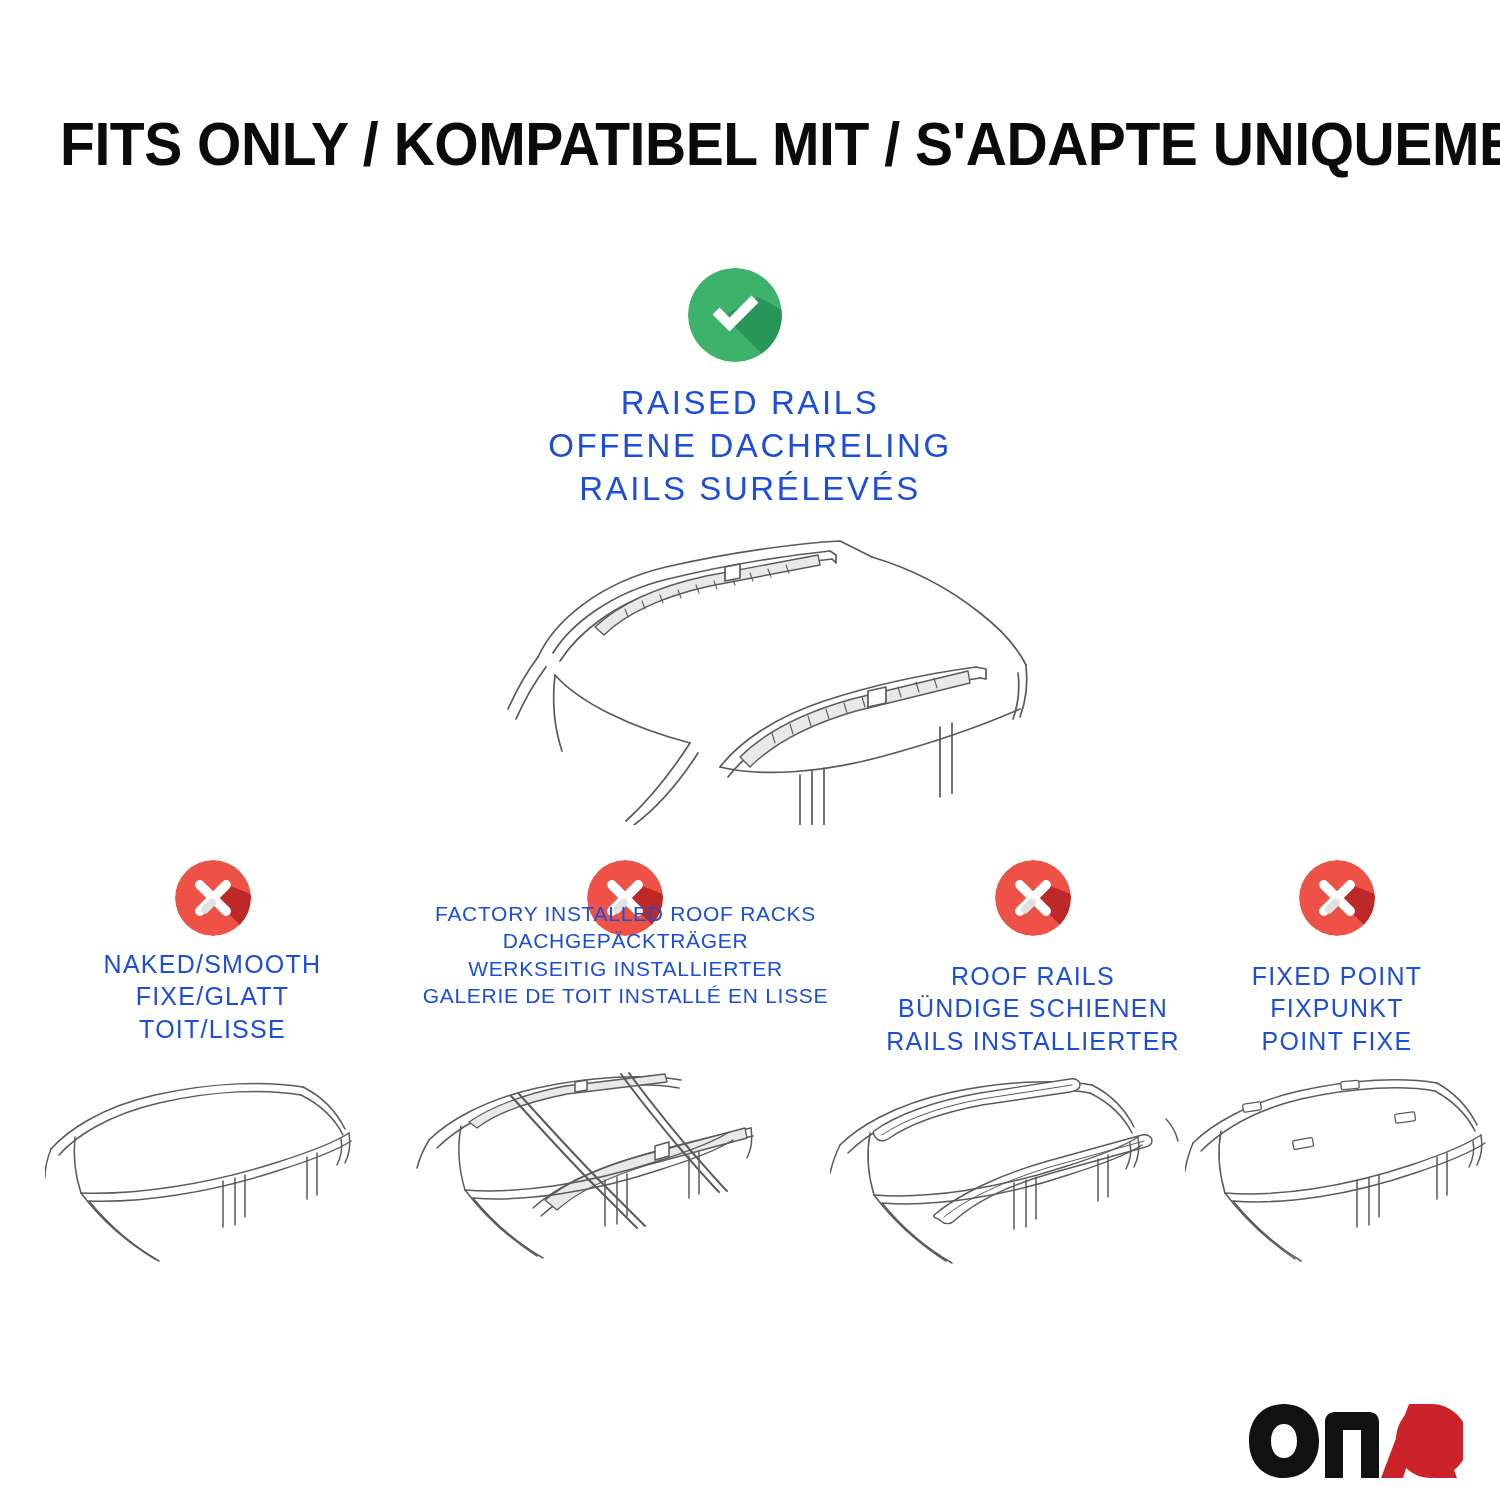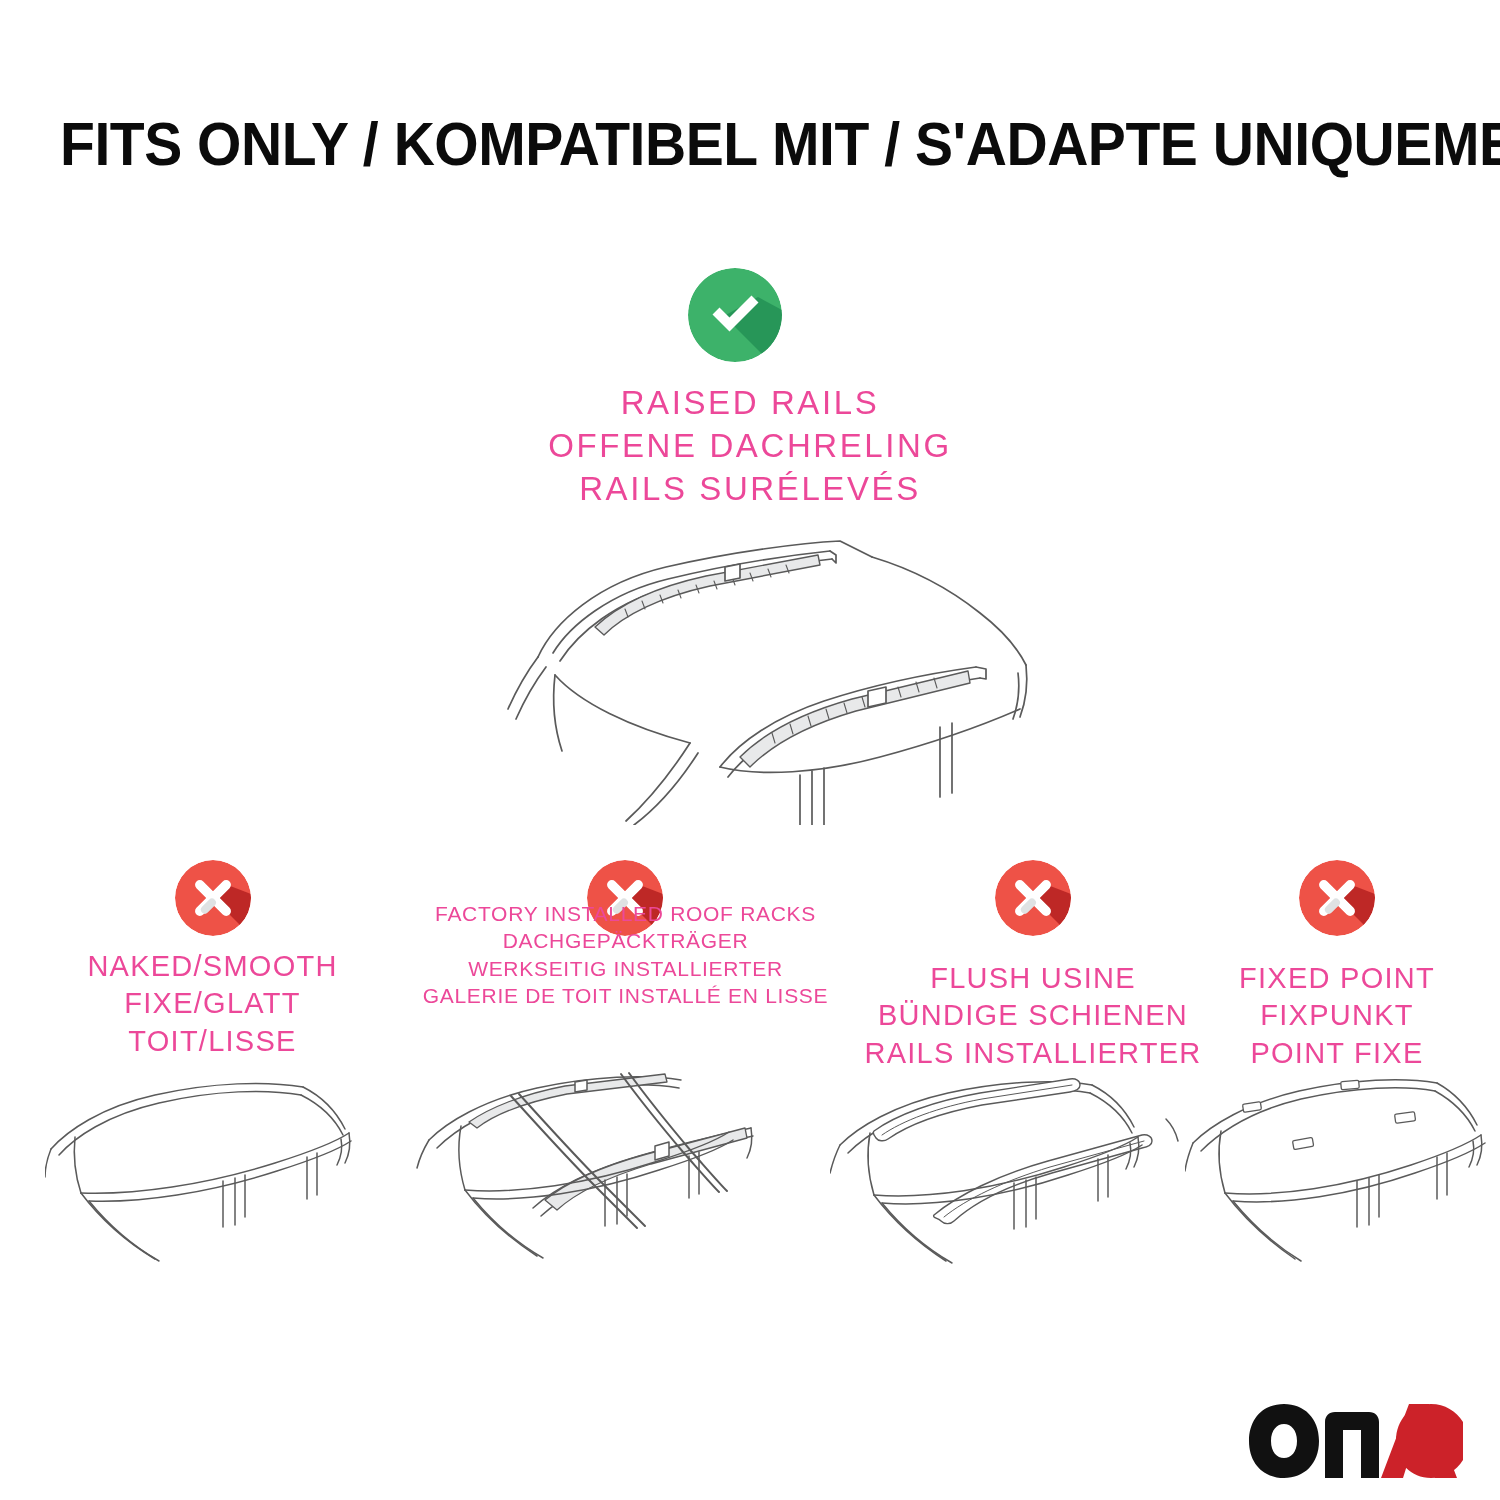--- a/index.html
+++ b/index.html
@@ -41,31 +41,31 @@
     inset: 0;
     border-radius: 50%;
   }
   .badge svg { position: absolute; inset: 0; width: 100%; height: 100%; }
 
   
   .cap {
     position: absolute;
     text-align: center;
     font-weight: 400;
-    color: #ec4899;
+    color: #1d4ed8;
     line-height: 1.27;
     white-space: nowrap;
   }
   .cap.big {
     font-size: 33px;
     letter-spacing: 2.6px;
     line-height: 1.3;
   }
   .cap.small {
-    font-size: 29px;
+    font-size: 25px;
     letter-spacing: 1.25px;
     line-height: 1.29;
   }
   .cap.tiny {
     font-size: 21px;
     letter-spacing: 0.7px;
     line-height: 1.3;
   }
 
   
@@ -284,21 +284,21 @@
       <path d="M38 38 L76 76 L76 34 L50 24 Z" fill="#B31E1E" opacity="0.82"></path>
       <g fill="#FFFFFF">
         <rect x="33.2" y="14.6" width="9.6" height="46.8" rx="4.8" transform="rotate(45 38 38)"></rect>
         <rect x="33.2" y="14.6" width="9.6" height="46.8" rx="4.8" transform="rotate(-45 38 38)"></rect>
       </g>
       <rect x="36.5" y="38" width="8" height="18" rx="4" fill="#DFE2E3" transform="rotate(45 38 38)"></rect>
     </g>
   </svg>
 </div>
 <div class="cap small" style="left:838px; top:960px; width:390px;">
-  <div>FLUSH USINE</div>
+  <div>ROOF RAILS</div>
   <div>BÜNDIGE SCHIENEN</div>
   <div>RAILS INSTALLIERTER</div>
 </div>
 <div class="draw" style="left:830px; top:1065px; width:350px; height:215px;">
   <svg viewBox="0 0 350 215" fill="none" stroke="#5A5A5A" stroke-width="1.5" stroke-linecap="round" stroke-linejoin="round">
     <path d="M16 90 L46 58 L156 20 L258 30 L306 70 L212 112 L76 122 Z" fill="#fff" stroke="none"></path>
 
     <path d="M10 80 C28 62 64 40 118 28 C174 16 226 14 262 20"></path>
     <path d="M262 20 C282 30 296 46 304 62"></path>
     <path d="M18 88 C36 70 70 48 122 36 C176 24 226 22 260 28"></path>

